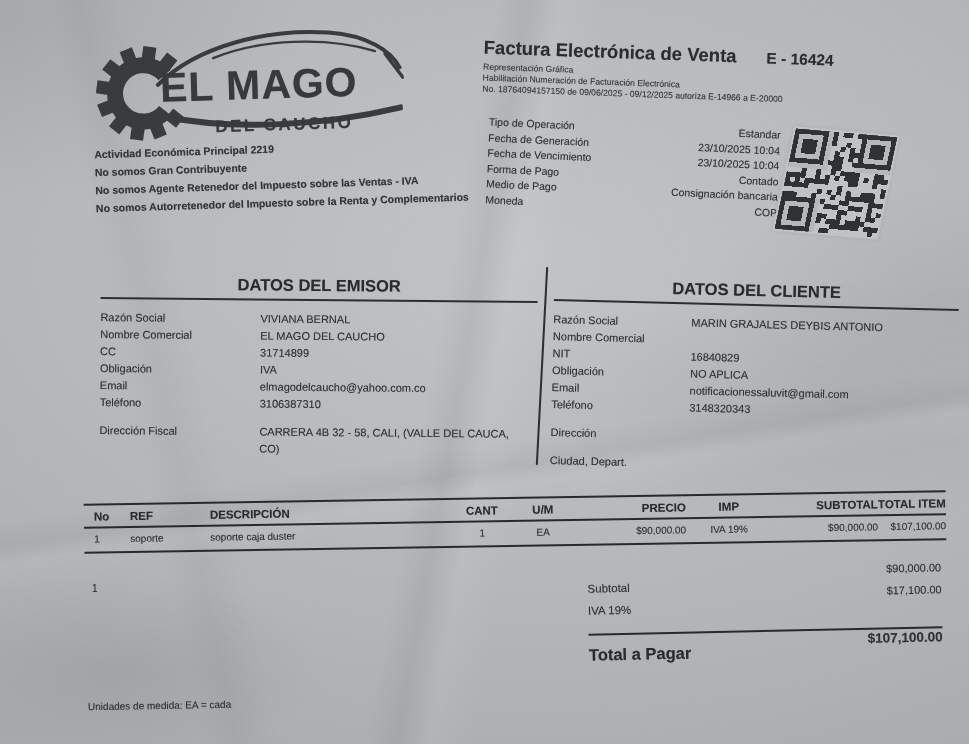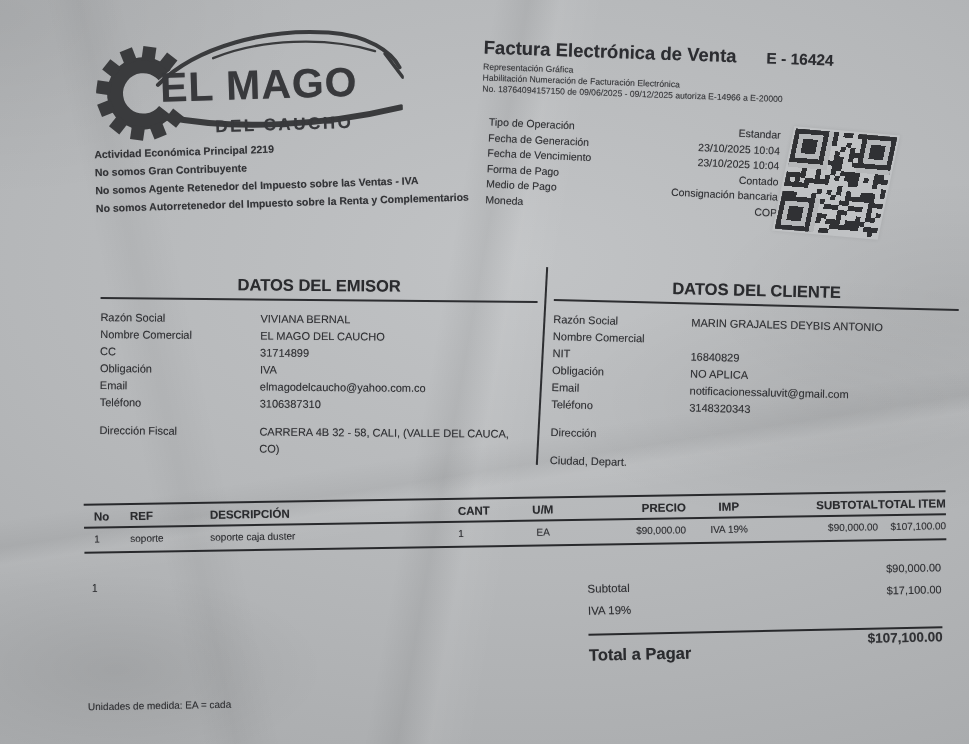--- a/index.html
+++ b/index.html
@@ -59,21 +59,21 @@
   .divider-v{left:541px;top:267px;width:2px;height:198px;background:#2d2e31;transform:rotate(3deg);}
   
   .table{left:84px;top:497px;width:862px;transform:rotate(-0.9deg);}
   .t-line{border-top:2px solid #28292c;}
   .t-head,.t-row{display:flex;align-items:baseline;}
   .t-head{padding:5px 0 4px;font-weight:700;font-size:11.5px;color:#2a2b2e;}
   .t-row{padding:5px 0 7px;font-size:10px;}
   .c-no{width:36px;padding-left:10px;}
   .c-ref{width:80px;}
   .c-desc{width:248px;}
-  .c-cant{width:48px;text-align:left;}
+  .c-cant{width:48px;text-align:center;}
   .c-um{width:74px;text-align:center;}
   .c-precio{width:106px;text-align:right;}
   .c-imp{width:86px;text-align:center;}
   .c-sub{width:106px;text-align:right;}
   .c-tot{flex:1;text-align:right;}
   .rowcount{left:92px;top:583px;font-size:10px;}
   
   .totals{left:588px;top:558px;width:354px;transform:rotate(-1.2deg);}
   .trow{display:flex;justify-content:space-between;line-height:22px;font-size:11.5px;}
   .trow .v{transform:translateY(-14px);font-size:11px;}

